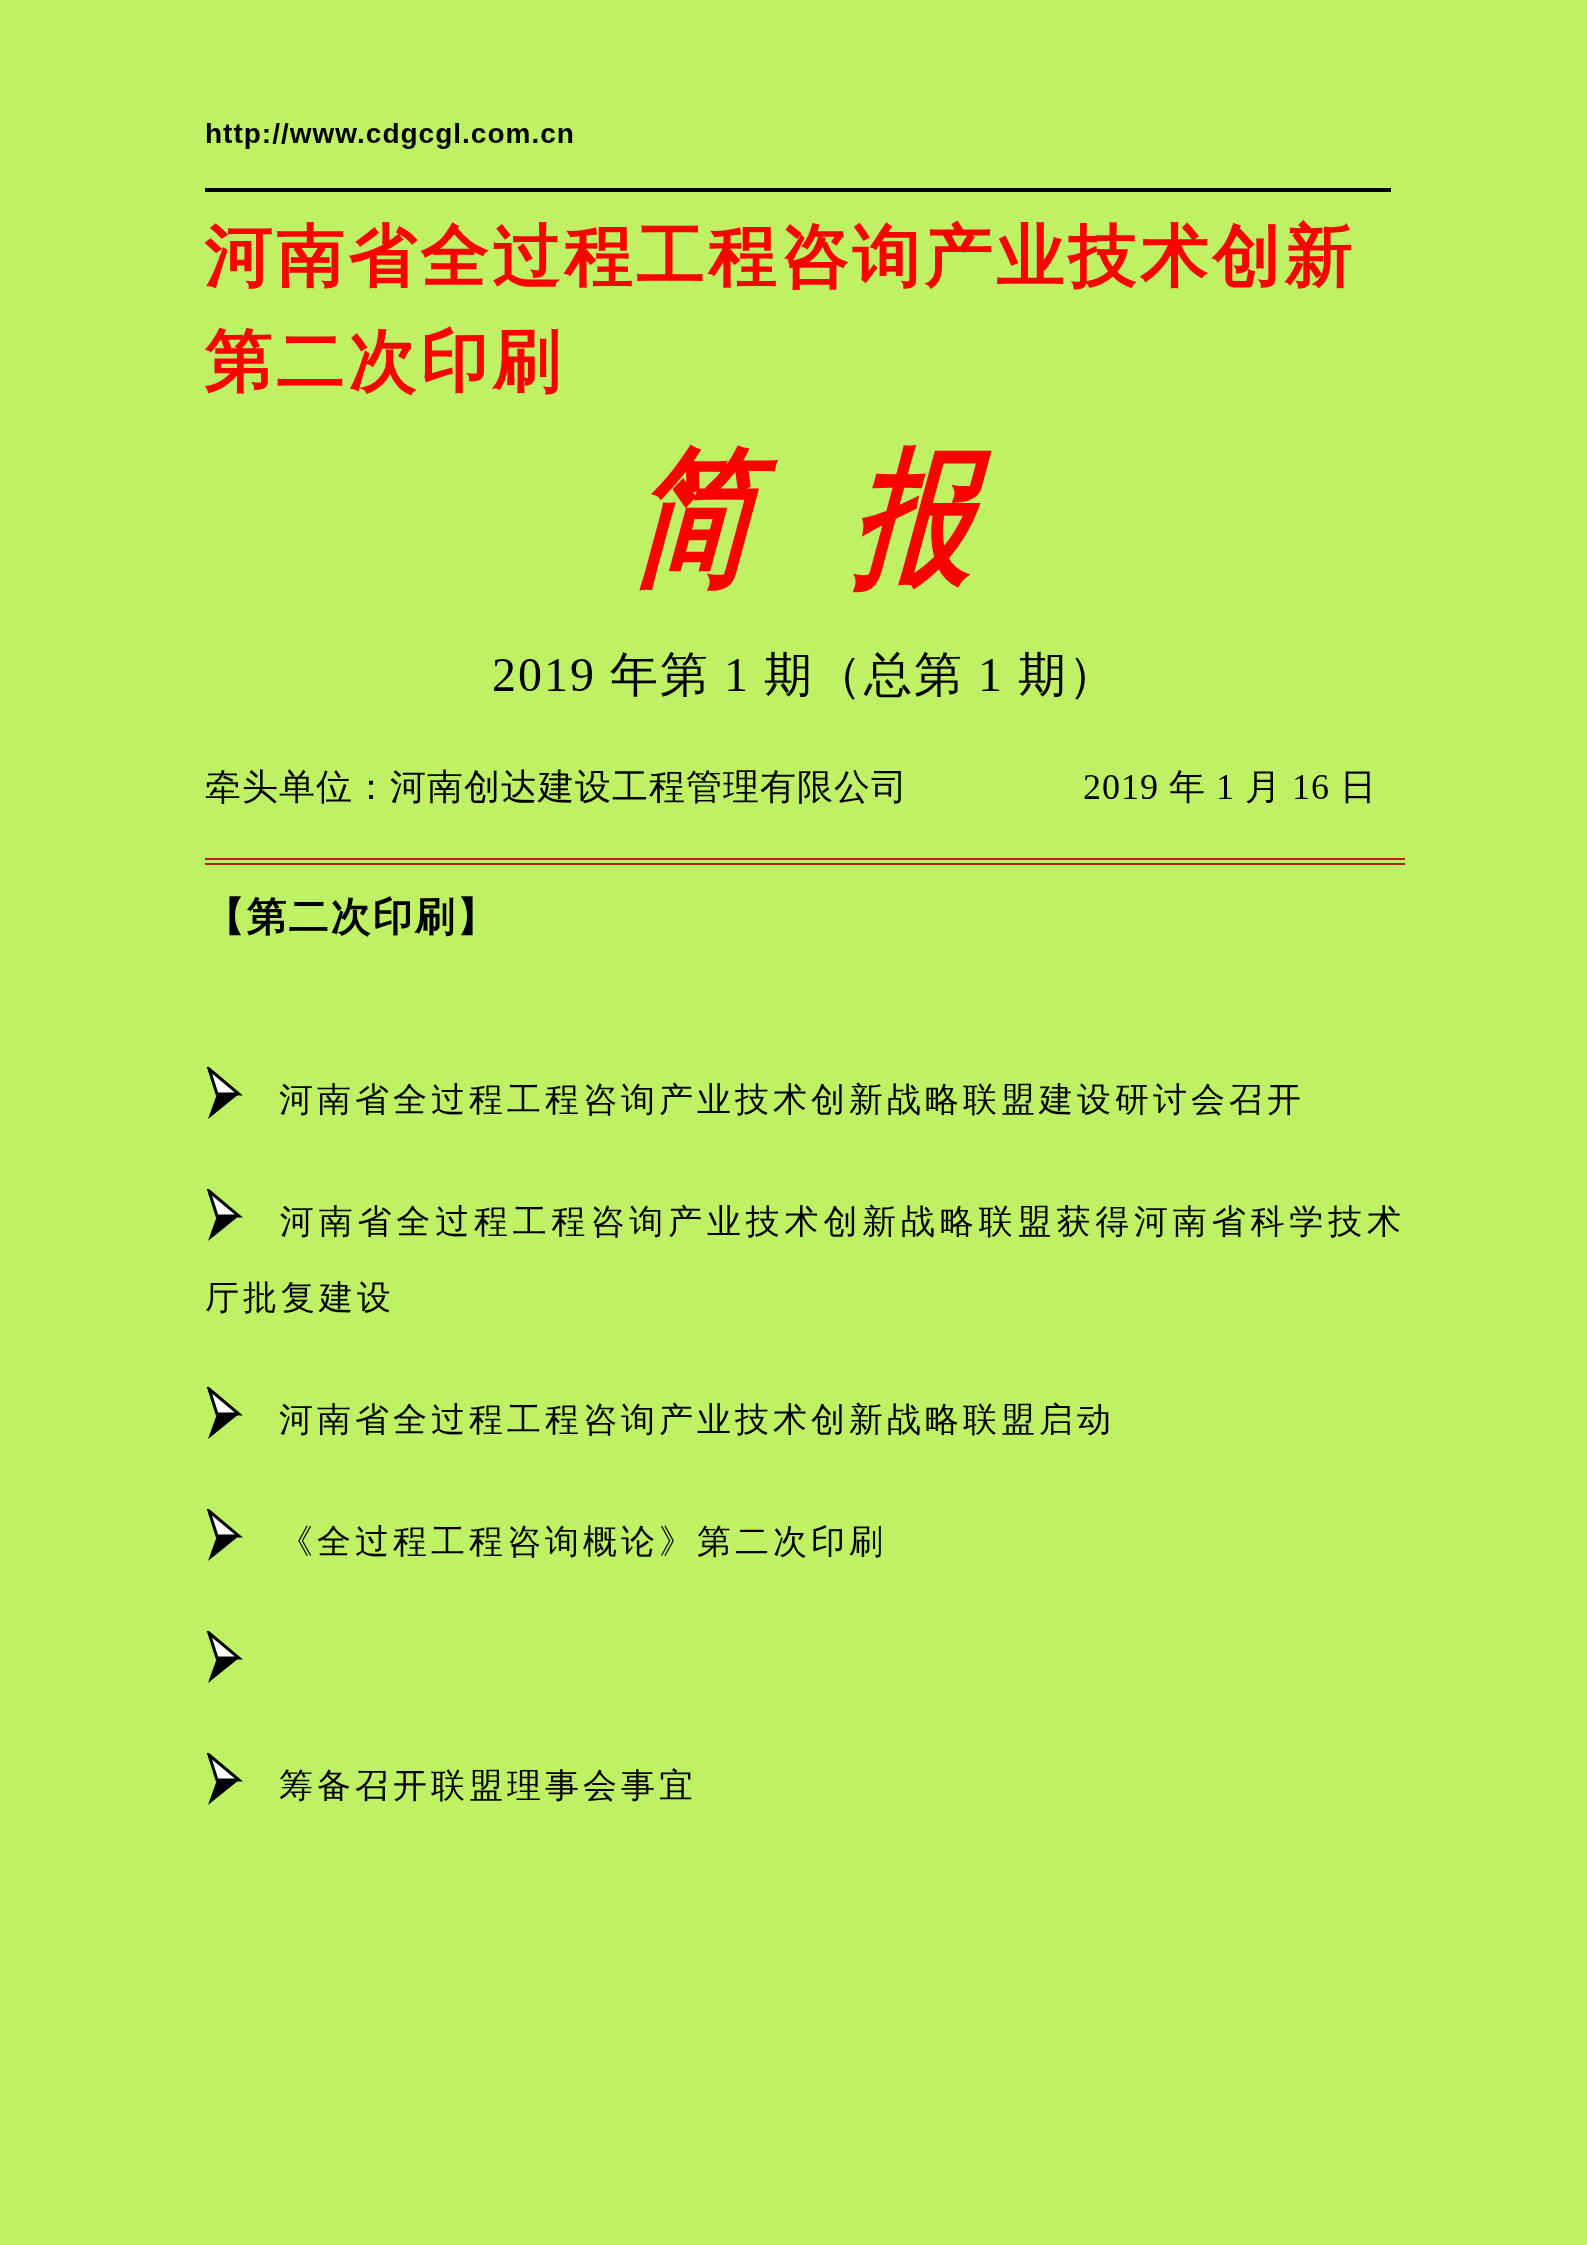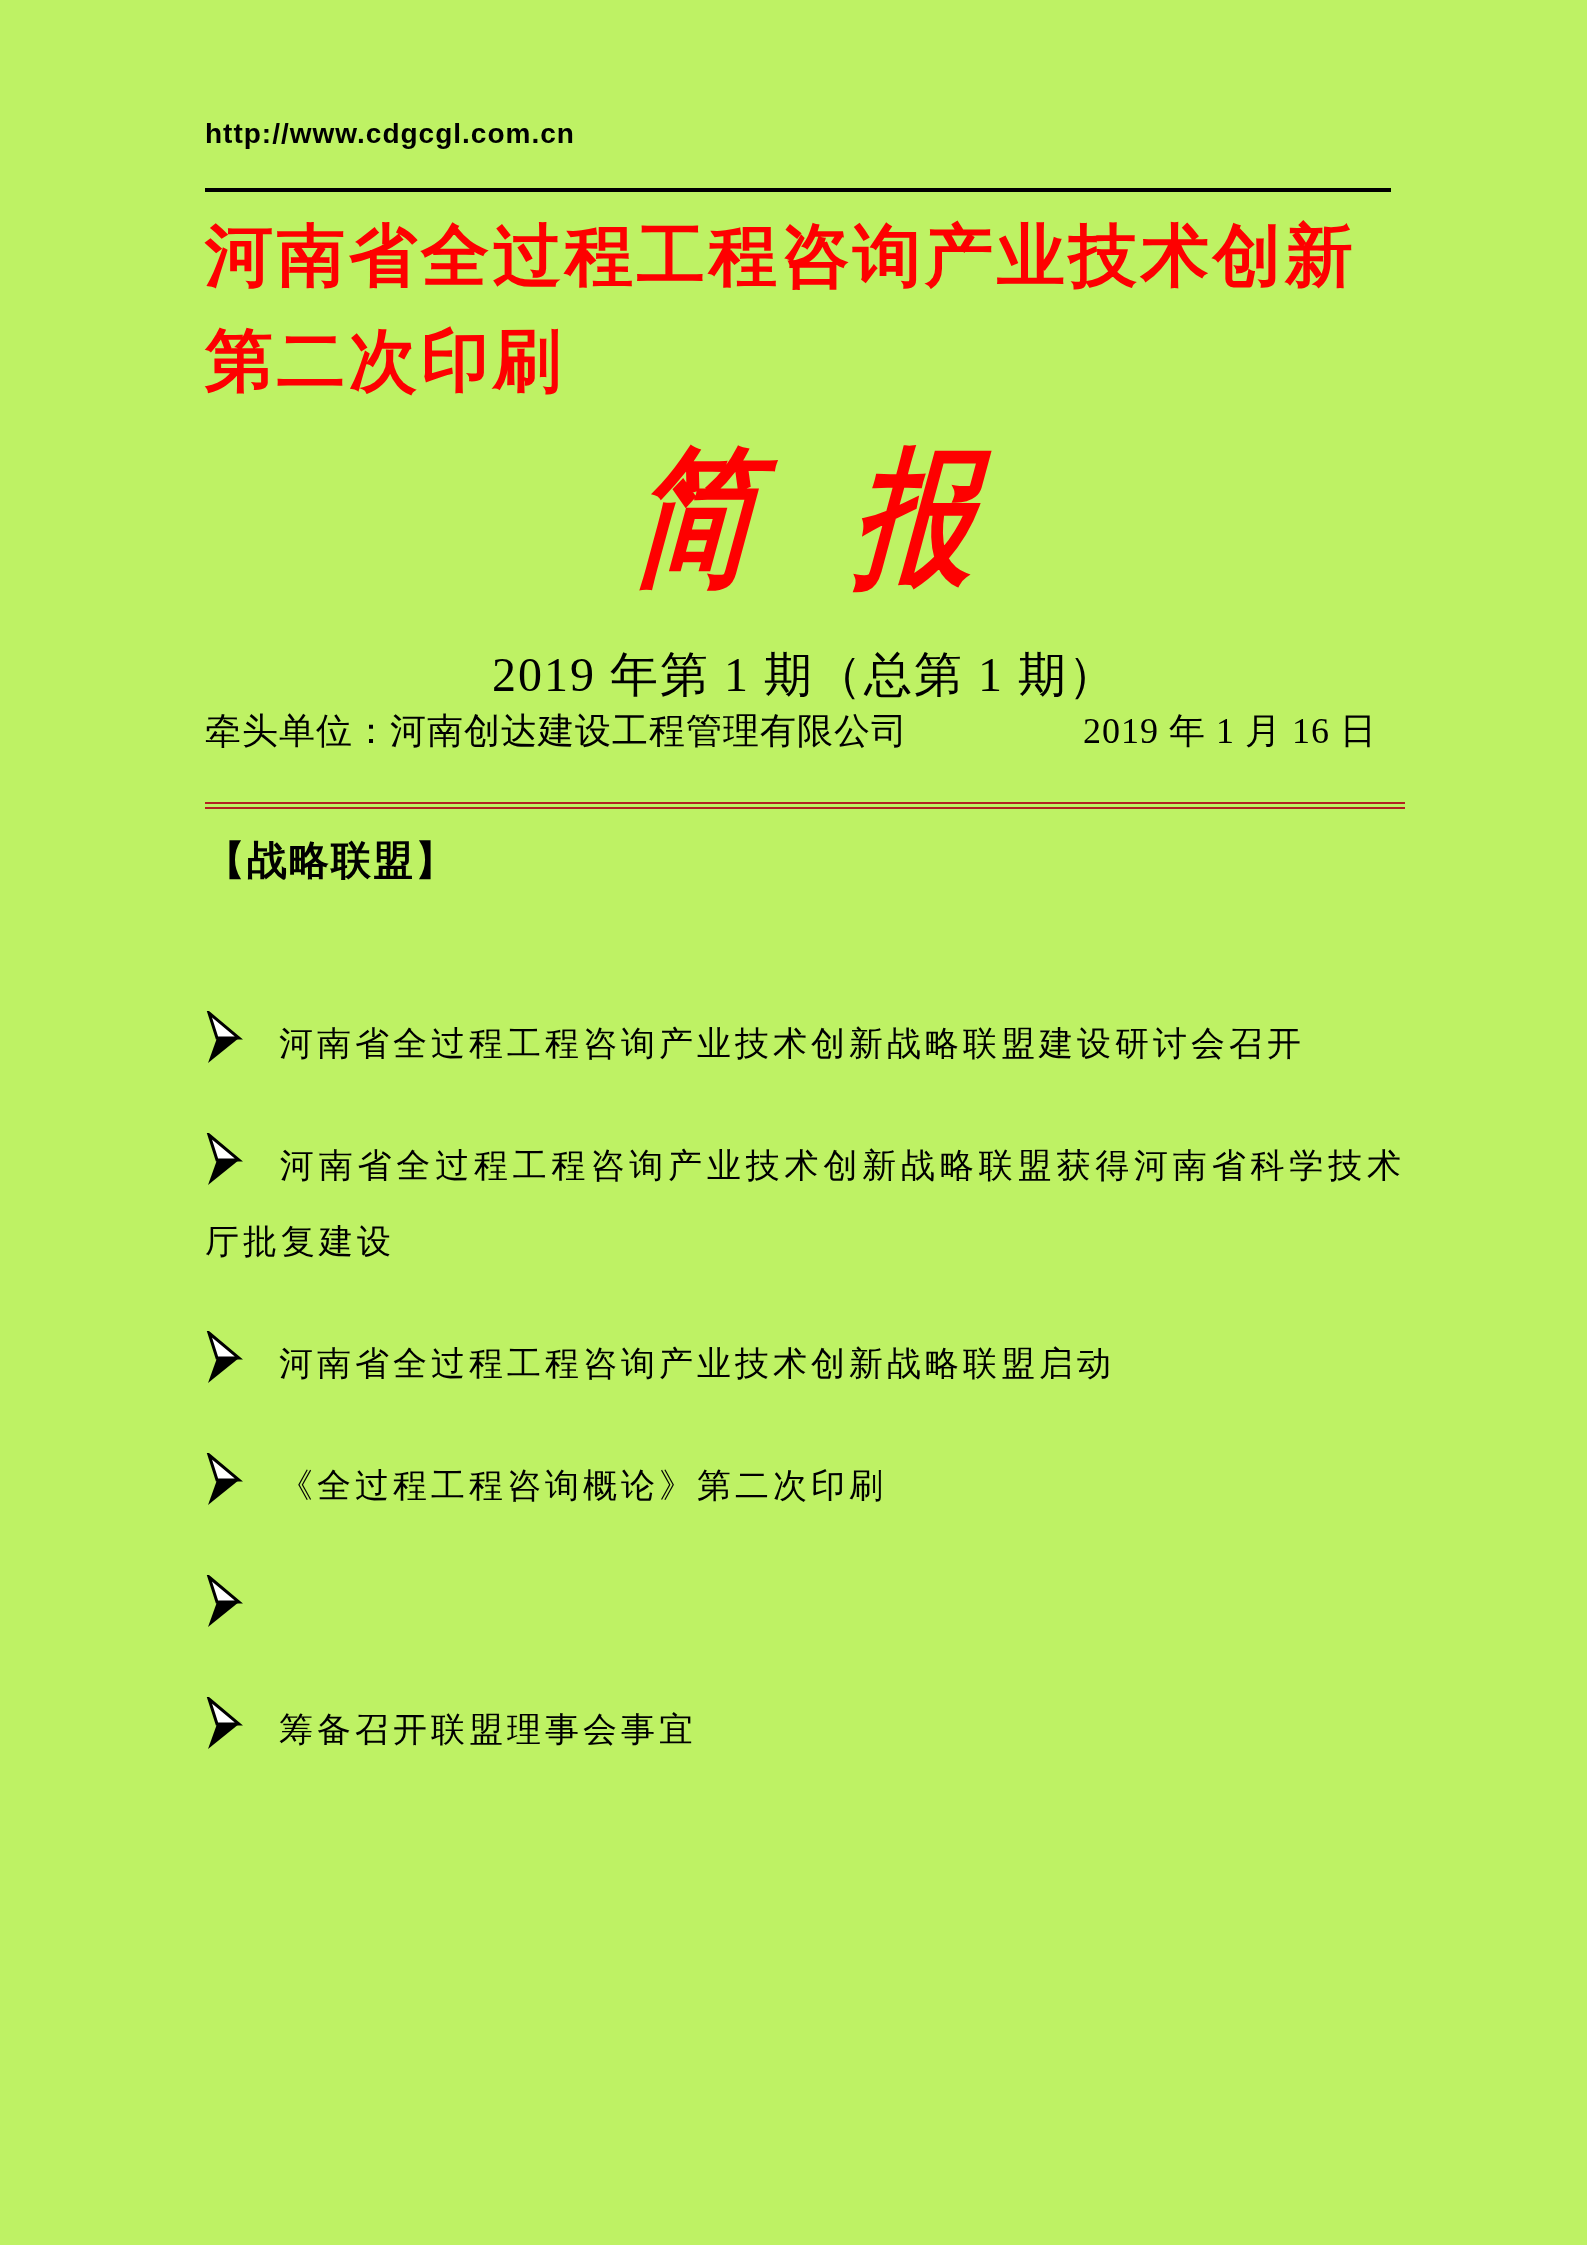--- a/index.html
+++ b/index.html
@@ -55,20 +55,21 @@
     transform:skewX(-4deg) scaleY(1.25);
     transform-origin:center center;
   }
   .issue{
     margin-top:40px;
     text-align:center;
     font-size:48px;
     letter-spacing:2px;
   }
   .lead-row{
+    margin-top:56px;
     display:flex;
     justify-content:space-between;
     align-items:baseline;
     font-size:36px;
     letter-spacing:1px;
     text-align:right;
   }
   .lead-date{ margin-right:28px; }
   .red-rule{
     margin-top:46px;
@@ -123,21 +124,21 @@
 
     <div class="issue">2019 年第 1 期（总第 1 期）</div>
 
     <div class="lead-row">
       <span class="lead-org">牵头单位：河南创达建设工程管理有限公司</span>
       <span class="lead-date">2019 年 1 月 16 日</span>
     </div>
 
     <div class="red-rule"></div>
 
-    <div class="guide-header">【战略联盟】</div>
+    <div class="guide-header">【第二次印刷】</div>
 
     <div class="items">
 
       <div class="toc-item">
         <span class="bullet"><svg viewBox="0 0 38 54" xmlns="http://www.w3.org/2000/svg">
               <path d="M4 2 L34 27 L12 27 Z" fill="#ffffff" stroke="#000000" stroke-width="3"></path>
               <path d="M12 27 L34 27 L3 52 Z" fill="#000000"></path>
             </svg></span><span class="item-text">河南省全过程工程咨询产业技术创新战略联盟建设研讨会召开</span>
       </div>
 

